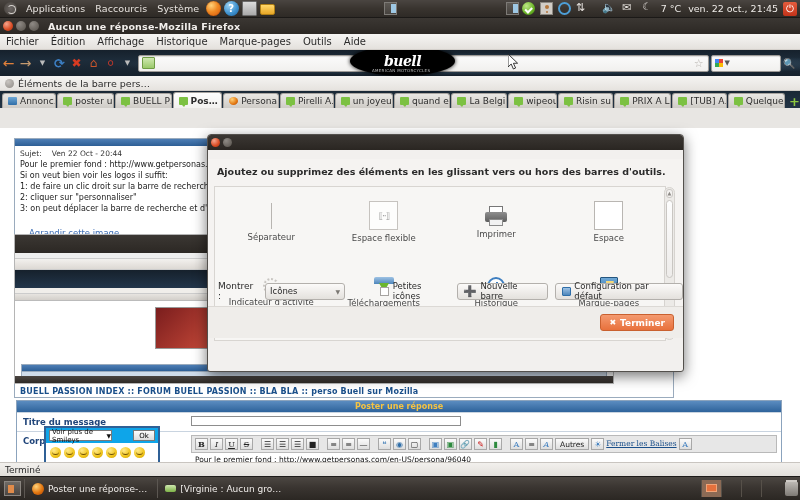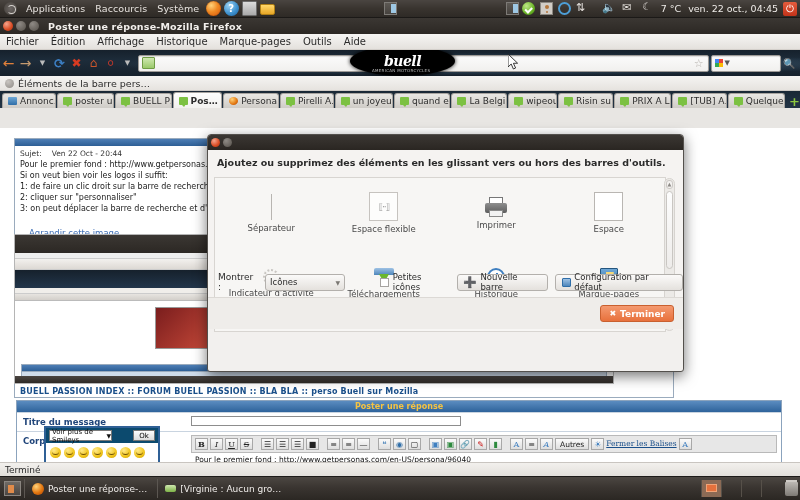--- a/index.html
+++ b/index.html
@@ -167,39 +167,39 @@
   .rlabel { width:170px; font-size:8.5px; font-weight:bold; color:#20457a; padding:4px 0 4px 6px; background:#fff;}
   .rfield { flex:1; padding:3px 4px;}
   #title-input { height:10px; border:1px solid #8d8d8d; background:#fff; width:270px;}
   #bbtoolbar { display:flex; align-items:center; gap:2px; padding:2px 3px; background:#e7e7e7; border:1px solid #b9b9b9;}
   .bb { width:13px;height:12px; background:linear-gradient(to bottom,#fbfbfb,#dedede); border:1px solid #a8a8a8; font-size:8px; color:#222; text-align:center; line-height:11px; font-family:"DejaVu Serif",serif;}
   .bb.sep { background:transparent; border:none; width:4px;}
   .bb.wide { width:auto; padding:0 4px; font-family:"DejaVu Sans",sans-serif; font-size:7.5px;}
   .bb.link { background:transparent;border:none;width:auto;color:#1a4f8a;text-decoration:underline;font-size:7.5px;}
   #msgbody { font-size:7.5px; color:#111; line-height:10px; padding:2px 4px; }
   #smiley-panel { position:absolute; left:44px; top:298px; width:116px; height:46px; border:2px solid #2f6096; background:#fff;}
-  #smiley-top { display:flex; align-items:center; gap:21px; background:#0c4a6e; padding:2px 3px;}
+  #smiley-top { display:flex; align-items:center; gap:21px; background:#0ea5e9; padding:2px 3px;}
   #smiley-select { flex:1; height:11px; background:#fff; border:1px solid #7a7a7a; font-size:7px; color:#111; display:flex; align-items:center; padding-left:2px; justify-content:space-between;}
   #smiley-ok { width:22px; height:11px; background:linear-gradient(to bottom,#fdfdfd,#dcdcdc); border:1px solid #777; font-size:7px; text-align:center; line-height:10px;}
   #smileys { display:flex; gap:3px; padding:4px 4px;}
   .smi { width:11px;height:11px;border-radius:50%;background:radial-gradient(circle at 35% 30%,#ffe98a,#f0c419 60%,#c79a0a); position:relative;}
   .smi::after{content:"";position:absolute;left:2px;top:3px;width:7px;height:4px;border-bottom:1.5px solid #6b4e06;border-radius:0 0 6px 6px;}
 
   #ff-statusbar { position:absolute; left:0; bottom:0; width:800px; height:14px; background:linear-gradient(to bottom,#f2f0ed,#e3e0db); border-top:1px solid #c9c5c0; font-size:9px; color:#2b2b2b; display:flex; align-items:center; padding-left:5px;}
 
   
   #dialog {
     position:absolute; left:207px; top:116px; width:477px; height:238px;
     background:#f2f0ee; border:1px solid #53504c; border-radius:4px 4px 3px 3px;
     box-shadow:0 4px 14px rgba(0,0,0,.55); overflow:hidden; z-index:40;
   }
   #dlg-title { height:15px; background:linear-gradient(to bottom,#3b3733,#2a2622); display:flex; align-items:center; color:#f3f0ed; font-size:9px; font-weight:bold;}
   #dlg-title .wbtn { width:9px;height:9px;}
   #dlg-title-text { margin-left:8px;margin-top:48px;}
-  #dlg-body { background:#f5f3f1; height:179px; position:relative;}
+  #dlg-body { background:#f5f3f1; height:179px; position:relative;margin-top:9px;}
   #dlg-instr { font-size:9.5px; color:#2b2b2b; padding:7px 9px 5px 9px; font-weight:bold;}
   #palette { position:absolute; left:6px; top:27px; width:452px; height:155px; background:#f7f6f4; border:1px solid #d8d5d1; overflow:hidden;}
   .prow { display:flex; height:70px; }
   .pitem { flex:1; display:flex; flex-direction:column; align-items:center; justify-content:center; gap:3px;}
   .pitem .lbl { font-size:8.5px; color:#4a4a4a; text-align:center;}
   .ic-sep { width:1px; height:26px; background:#b8b5b1;}
   .ic-flex { width:29px;height:29px;border:1px solid #c6c3bf; background:#fdfdfc; display:flex;align-items:center;justify-content:center; color:#9a9a9a; font-size:9px; letter-spacing:-1px;}
   .ic-space { width:29px;height:29px;border:1px solid #b9b6b2; background:#fff;}
   .ic-print { width:22px;height:20px; position:relative;}
   .ic-print .body { position:absolute; left:0; top:6px; width:22px;height:10px; background:linear-gradient(to bottom,#8e8e8e,#5e5e5e); border-radius:2px;}
@@ -275,32 +275,32 @@
     </div>
   <div id="panel-right">
     <div class="panel-icon ic-check"></div>
     <div class="panel-icon ic-user"></div>
     <div class="panel-icon ic-sync"></div>
     <div class="panel-icon ic-updown">⇅</div>
     <div class="panel-icon ic-speaker" style="margin-left:8px">🔈</div>
     <div class="panel-icon ic-mail">✉</div>
     <div class="panel-icon ic-moon">☾</div>
     <div class="pr-txt">7 °C</div>
-    <div class="pr-txt" style="margin-left:5px">ven. 22 oct., 04:45</div>
+    <div class="pr-txt" style="margin-left:5px">ven. 22 oct., 21:45</div>
     <div class="power-btn">⏻</div>
   </div>
 </div>
 
 <div id="ff-window">
 
   <div id="ff-titlebar">
     <div class="wbtn close"></div>
     <div class="wbtn min"></div>
     <div class="wbtn max"></div>
-    <div id="ff-title-text">Poster une réponse-Mozilla Firefox</div>
+    <div id="ff-title-text">Aucun une réponse-Mozilla Firefox</div>
   </div>
 
   <div id="ff-menubar">
     <span>Fichier</span>
     <span>Édition</span>
     <span>Affichage</span>
     <span>Historique</span>
     <span>Marque-pages</span>
     <span>Outils</span>
     <span>Aide</span>

